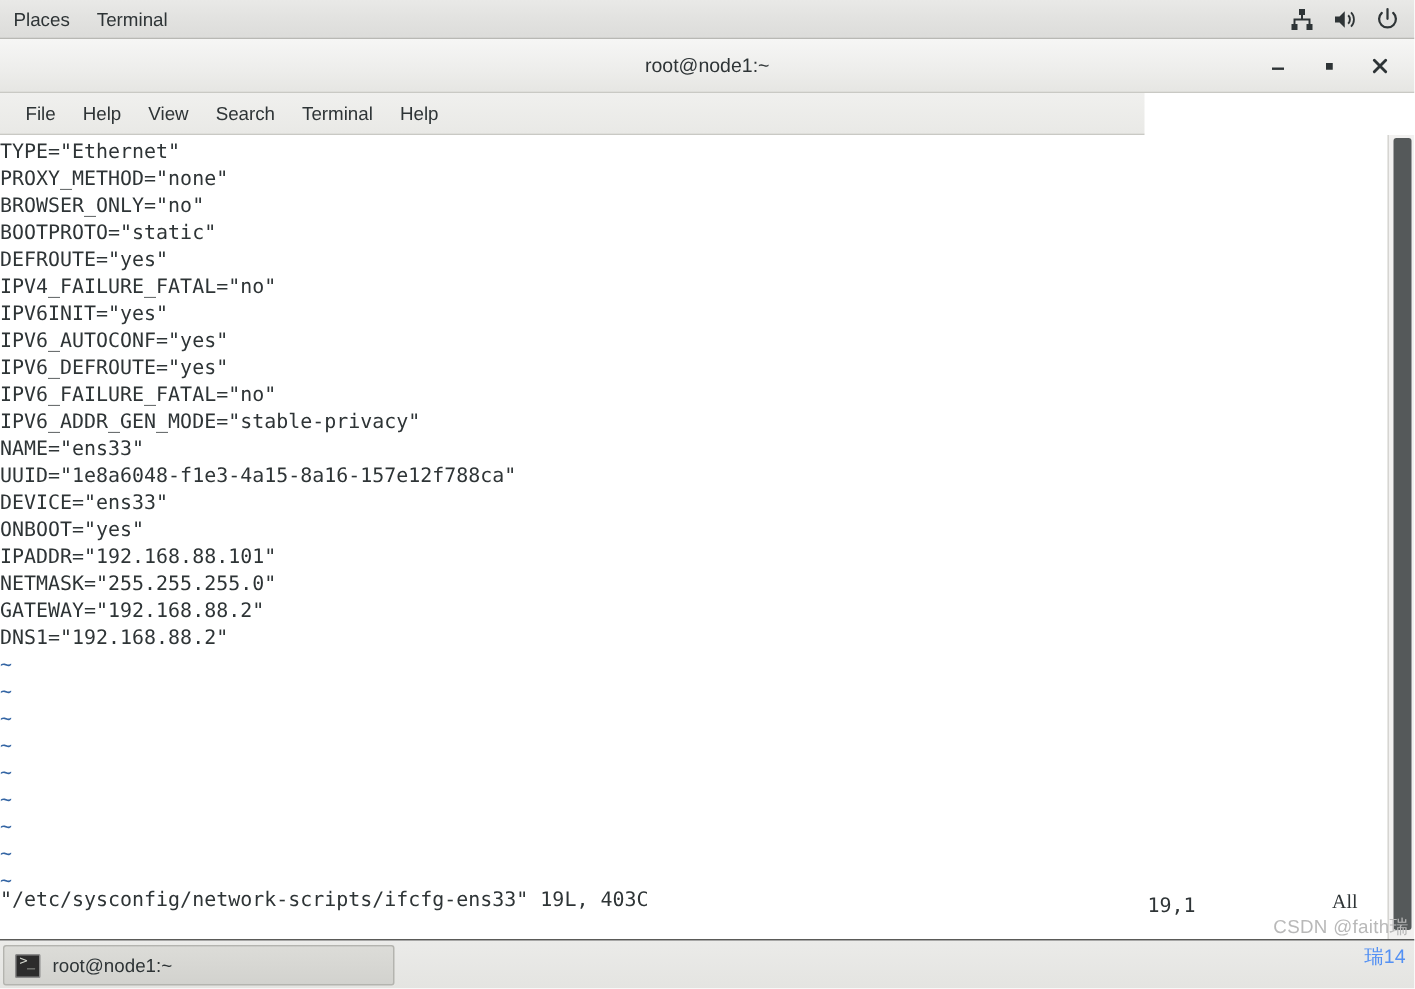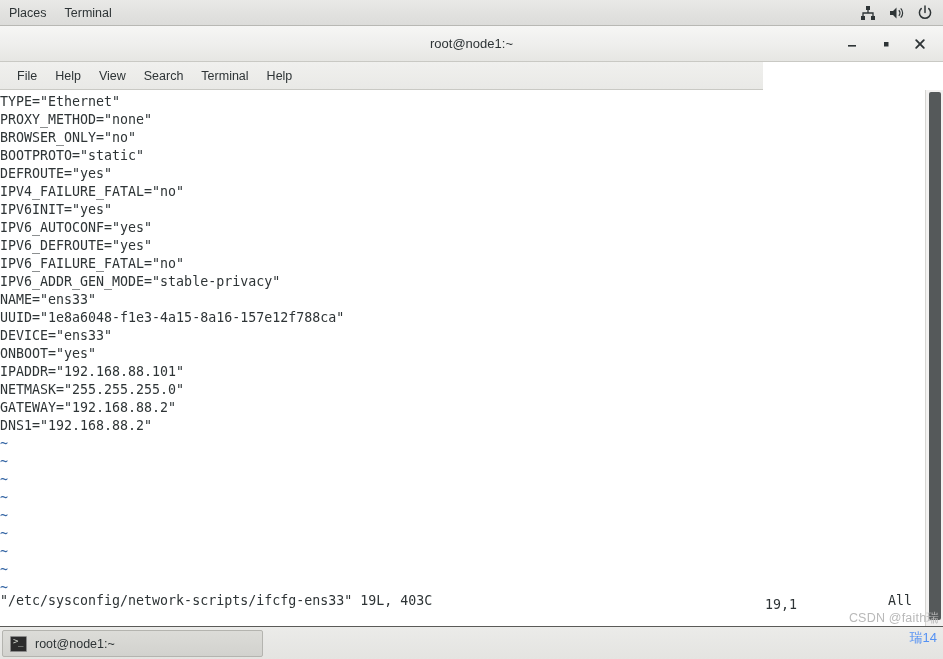--- a/index.html
+++ b/index.html
@@ -97,21 +97,21 @@
   .tilde { color: #3465a4; }
   #statusline {
     position: absolute; left: 0; bottom: 16px;
     width: 925px; height: 18px;
     font-family: "DejaVu Sans Mono", "Liberation Mono", monospace;
     font-size: 13.3px; line-height: 18px;
     color: #2e3436; white-space: pre;
   }
   #status-file { position: absolute; left: 0; top: 0; }
   #status-pos  { position: absolute; left: 765px; top: 4px; }
-  #status-perc { position: absolute; left: 888px; top: 0; }
+  #status-perc { position: absolute; left: 888px; top: 0; font-family: Liberation Serif, serif; }
 
   
   #term-scrollbar {
     position: absolute; right: 0; top: 0;
     width: 18px; height: 536px;
     background: #f2f1f0;
     border-left: 1px solid #d6d5d2;
   }
   #term-thumb {
     position: absolute; left: 3px; top: 2px;

